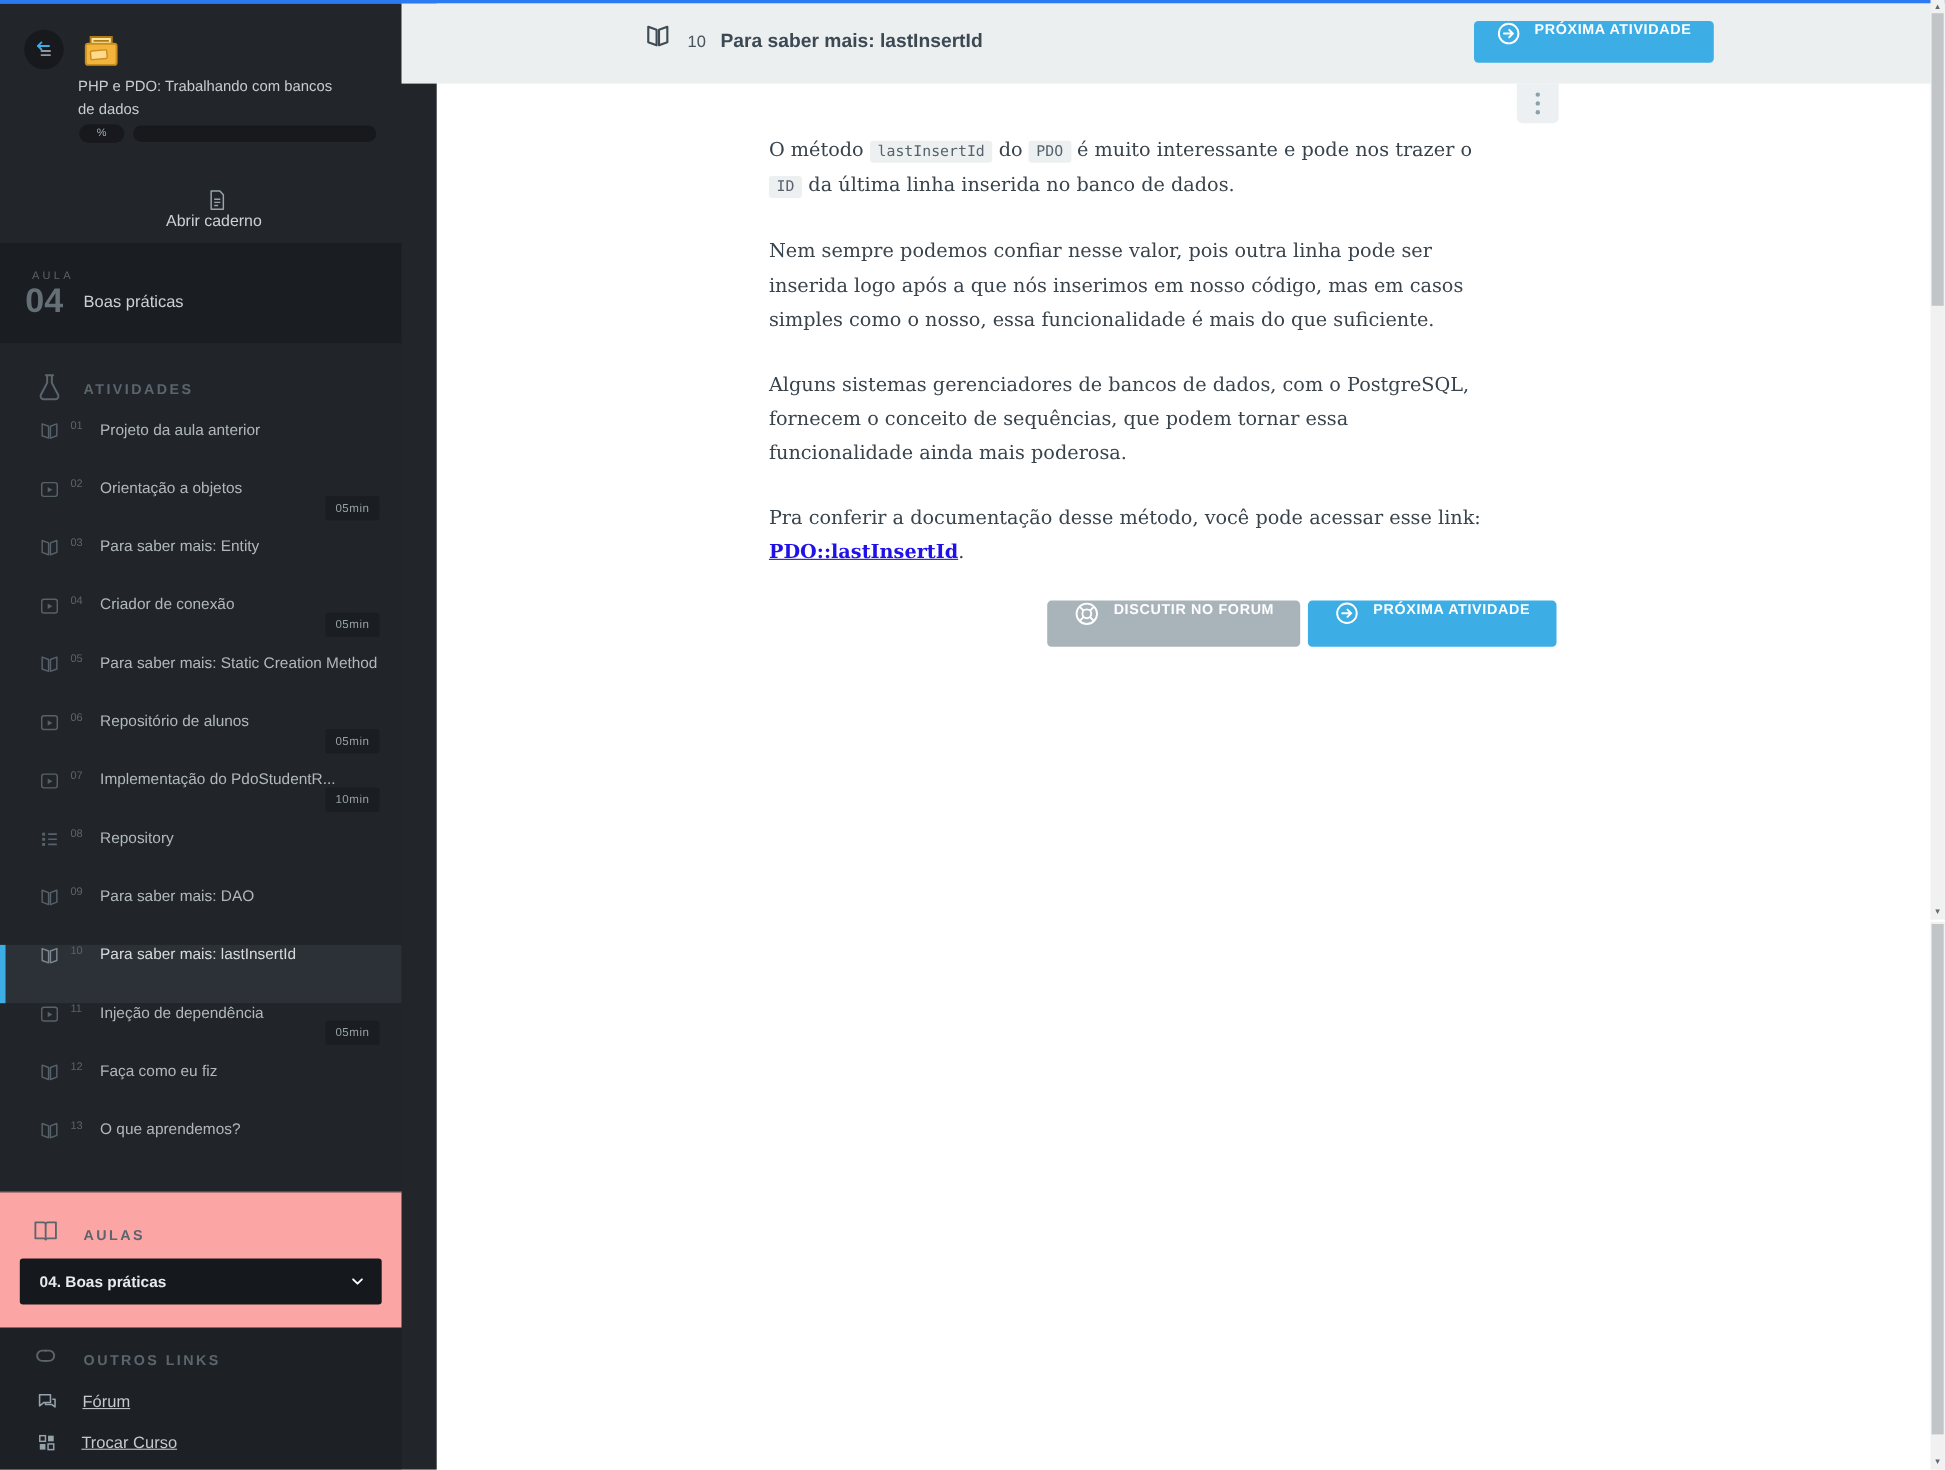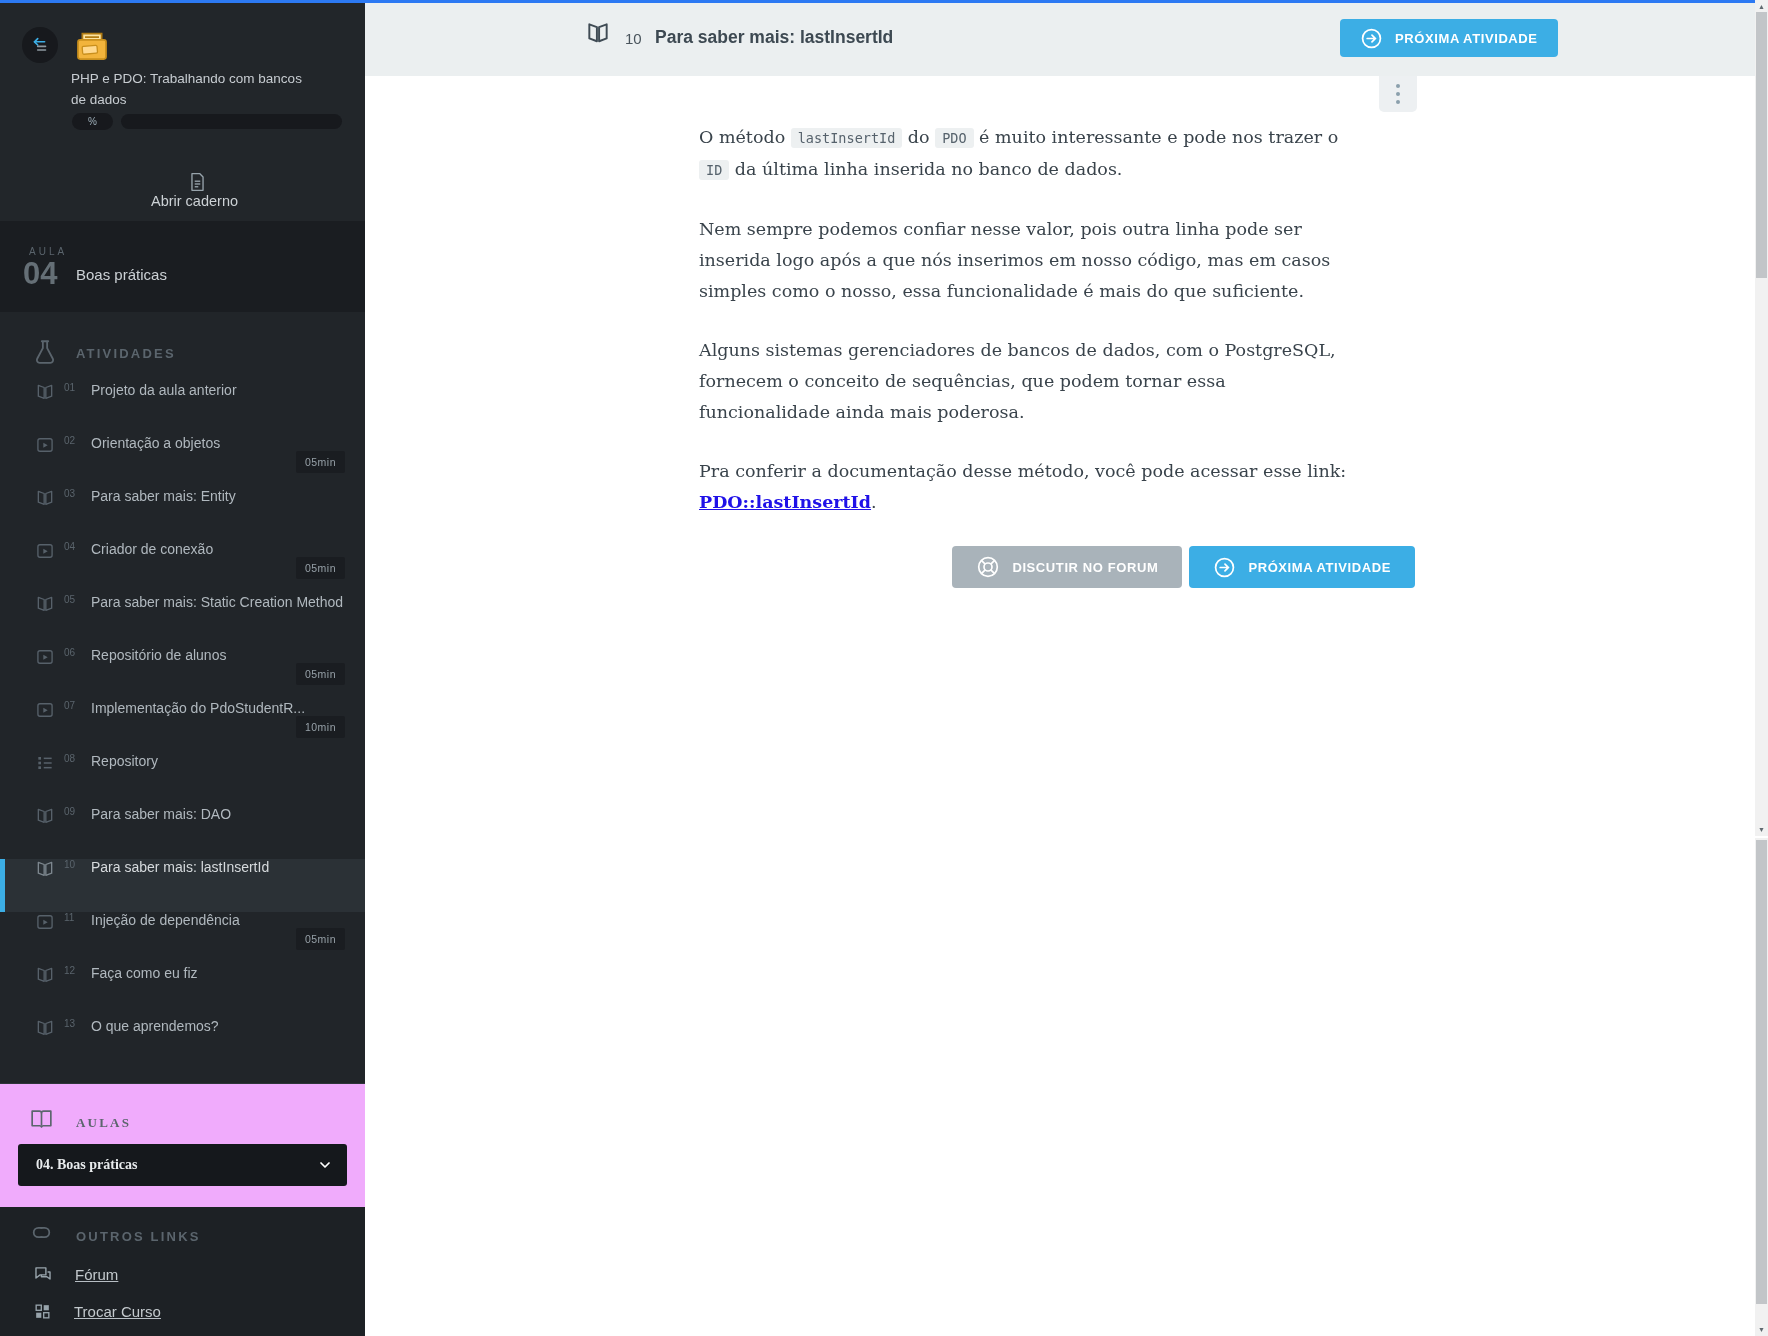--- a/index.html
+++ b/index.html
@@ -6,21 +6,21 @@
   body{
     width:1768px;height:1336px;position:relative;overflow:hidden;
     background:#ffffff;font-family:"Liberation Sans",sans-serif;
     -webkit-font-smoothing:antialiased;
   }
 
   
   .topbar{position:absolute;top:0;left:0;width:1768px;height:3px;background:#2c79f3;z-index:60;}
 
   
-  .sidebar{position:absolute;top:3px;left:0;width:365px;height:1333px;background:#22262a;color:#b7bec4;overflow:hidden;}
+  .sidebar{position:absolute;top:3px;left:0;width:365px;height:1333px;background:#22262a;color:#b7bec4;overflow:hidden;padding-left:32px;}
   .sb-head{position:absolute;top:0;left:0;width:365px;height:218px;}
   .back-btn{position:absolute;left:22px;top:24px;width:36px;height:36px;border-radius:50%;background:#17191d;display:flex;align-items:center;justify-content:center;cursor:pointer;}
   .course-logo{position:absolute;left:71px;top:21px;width:42px;height:42px;}
   .course-title{position:absolute;left:71px;top:66px;width:240px;font-size:13.5px;line-height:1.55;color:#c7ccd1;}
   .pct-badge{position:absolute;left:72px;top:110px;width:41px;height:17px;background:#17191d;border-radius:9px;
     font-size:10px;color:#9fb0ba;display:flex;align-items:center;justify-content:center;}
   .pct-track{position:absolute;left:121px;top:111px;width:221px;height:15px;background:#17191d;border-radius:8px;}
   .caderno-row{position:absolute;left:0;top:168px;width:365px;height:50px;display:flex;align-items:center;cursor:pointer;flex-direction:column;}
   .caderno-row .ic{margin-left:30px;}
   .caderno-row .lbl{margin-left:24px;font-size:14.5px;color:#ccd1d5;}
@@ -38,41 +38,41 @@
   .act-list{position:absolute;top:70px;left:0;width:365px;}
   .act-row{position:relative;height:53px;display:flex;padding-left:35px;box-sizing:border-box;cursor:pointer;}
   .act-row .num{margin-left:9px;width:20px;font-size:10px;color:#5a646c;flex:none;}
   .act-row .lbl{margin-left:7px;font-size:14px;color:#b0b8be;white-space:nowrap;}
   .act-row .dur{position:absolute;right:20px;top:50%;transform:translateY(-50%);background:#1a1d21;color:#97a1a8;
     font-size:10.5px;padding:5px 9px;border-radius:2px;letter-spacing:0.5px;}
   .act-row.selected{background:#2b3136;border-left:5px solid #3caee5;padding-left:30px;}
   .act-row.selected .lbl{color:#d6dadd;}
   .act-ic{flex:none;display:flex;}
 
-  .sb-aulas{position:absolute;top:1080px;left:0;width:365px;height:124px;background:#f0abfc;border-top:1px solid #2f353a;box-sizing:border-box;font-family:Liberation Serif, serif;}
+  .sb-aulas{position:absolute;top:1080px;left:0;width:365px;height:124px;background:#fca5a5;border-top:1px solid #2f353a;box-sizing:border-box;}
   .sb-aulas .ic{position:absolute;left:28px;top:22px;}
   .sb-aulas .sec-title{position:absolute;left:76px;top:31px;}
   .aulas-select{position:absolute;left:18px;top:60px;width:329px;height:42px;background:#15181c;border-radius:3px;
     display:flex;align-items:center;cursor:pointer;}
   .aulas-select .val{margin-left:18px;font-size:14px;font-weight:bold;color:#e8ebed;}
   .aulas-select .chev{position:absolute;right:14px;top:13px;}
 
   .sb-links{position:absolute;top:1204px;left:0;width:365px;height:129px;background:#1d2125;}
   .sb-links .ic-head{position:absolute;left:28px;top:12px;}
   .sb-links .sec-title{position:absolute;left:76px;top:22px;}
   .link-row{position:absolute;left:0;width:365px;height:34px;display:flex;align-items:center;cursor:pointer;text-decoration:underline;}
   .link-row .ic{margin-left:33px;}
   .link-row .lbl{margin-left:22px;font-size:15px;color:#c3c9cd;}
 
   
   .main-head{position:absolute;left:365px;top:3px;width:1403px;height:73px;background:#ebeff0;}
   .main-head .book{position:absolute;left:220px;top:17px;}
   .main-head .anum{position:absolute;left:260px;top:27px;font-size:15px;color:#49545c;}
   .main-head .atitle{position:absolute;left:290px;top:24px;font-size:17.5px;font-weight:bold;color:#3d4952;}
-  .btn{display:inline-flex;align-items:center;gap:12px;border:none;border-radius:4px;color:#ffffff;
+  .btn{display:inline-flex;align-items:flex-start;gap:12px;border:none;border-radius:4px;color:#ffffff;
     font-family:"Liberation Sans",sans-serif;font-size:13px;font-weight:bold;letter-spacing:0.6px;cursor:pointer;}
   .btn.blue{background:#3caee5;}
   .btn.gray{background:#a9b3ba;}
   .head-next{position:absolute;left:975px;top:16px;height:38px;padding:0 20px;}
 
   .kebab{position:absolute;left:1379px;top:76px;width:38px;height:36px;background:#edf0f2;border-radius:0 0 5px 5px;
     display:flex;flex-direction:column;align-items:center;justify-content:center;gap:4px;cursor:pointer;}
   .kebab i{width:4px;height:4px;border-radius:50%;background:#8ba0ad;}
 
   

